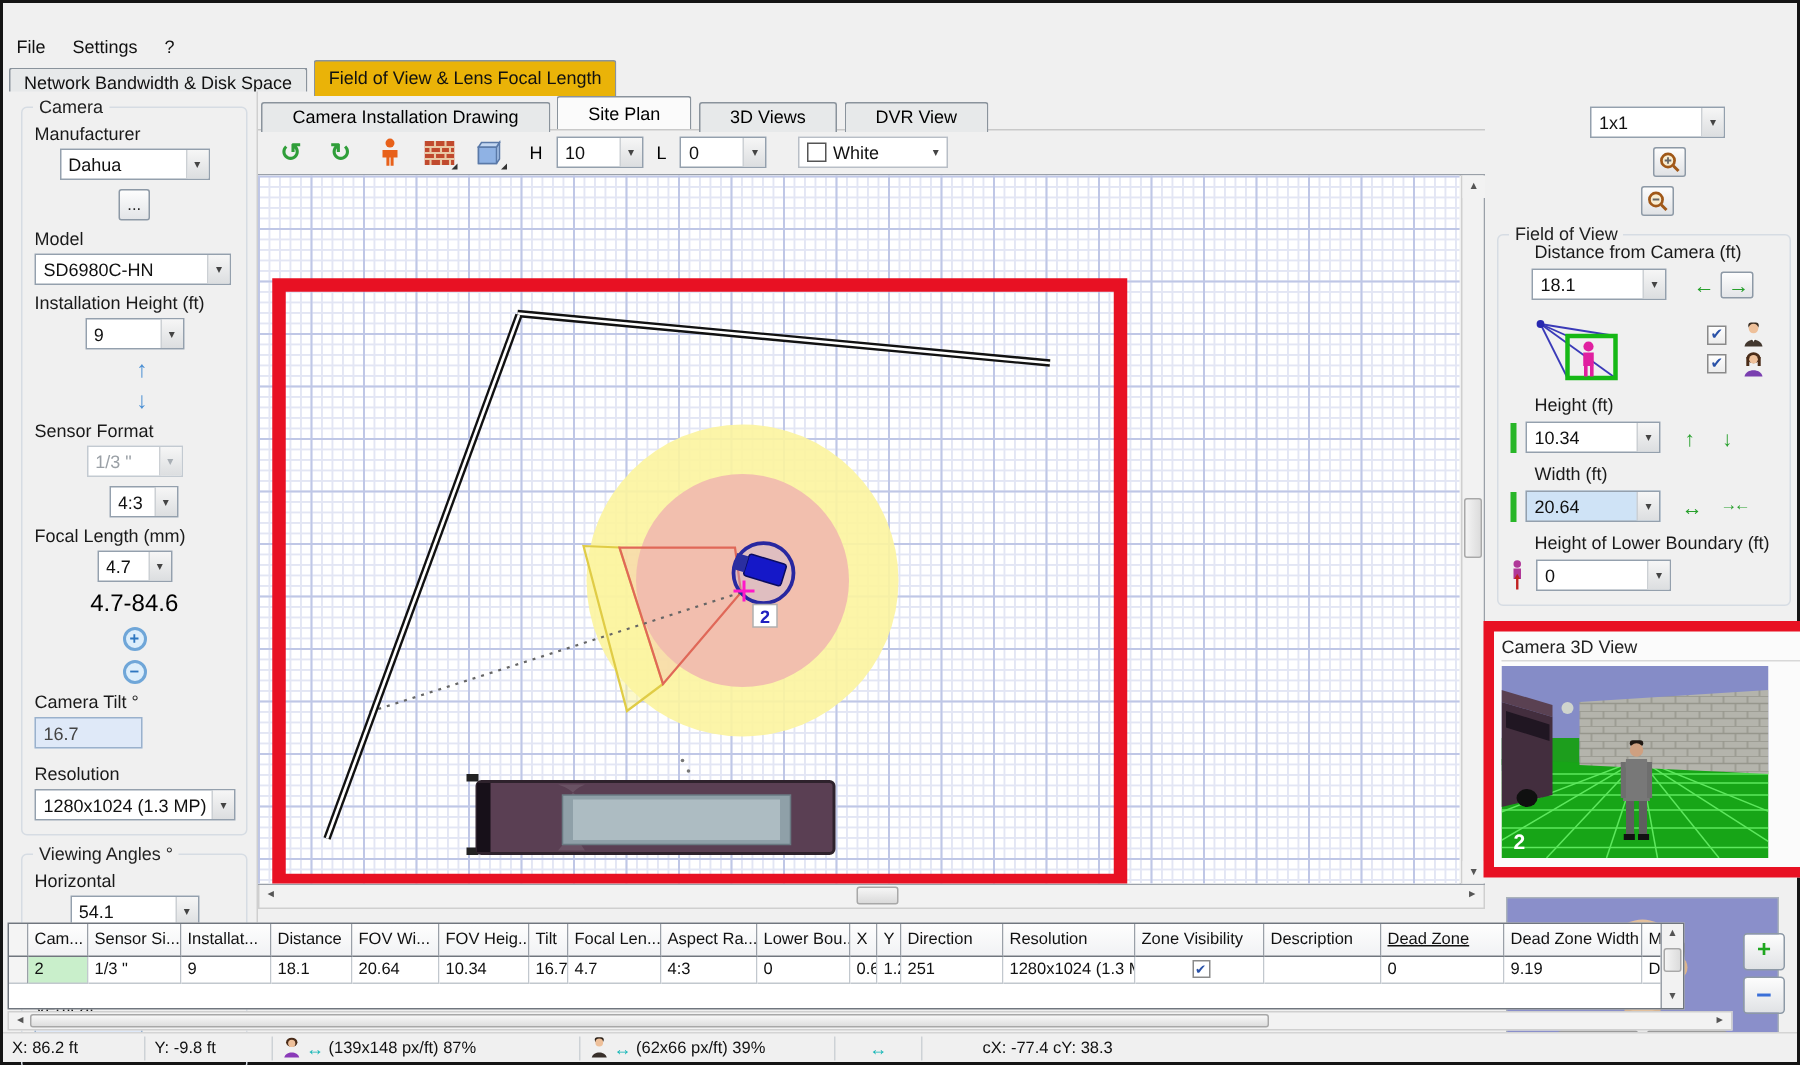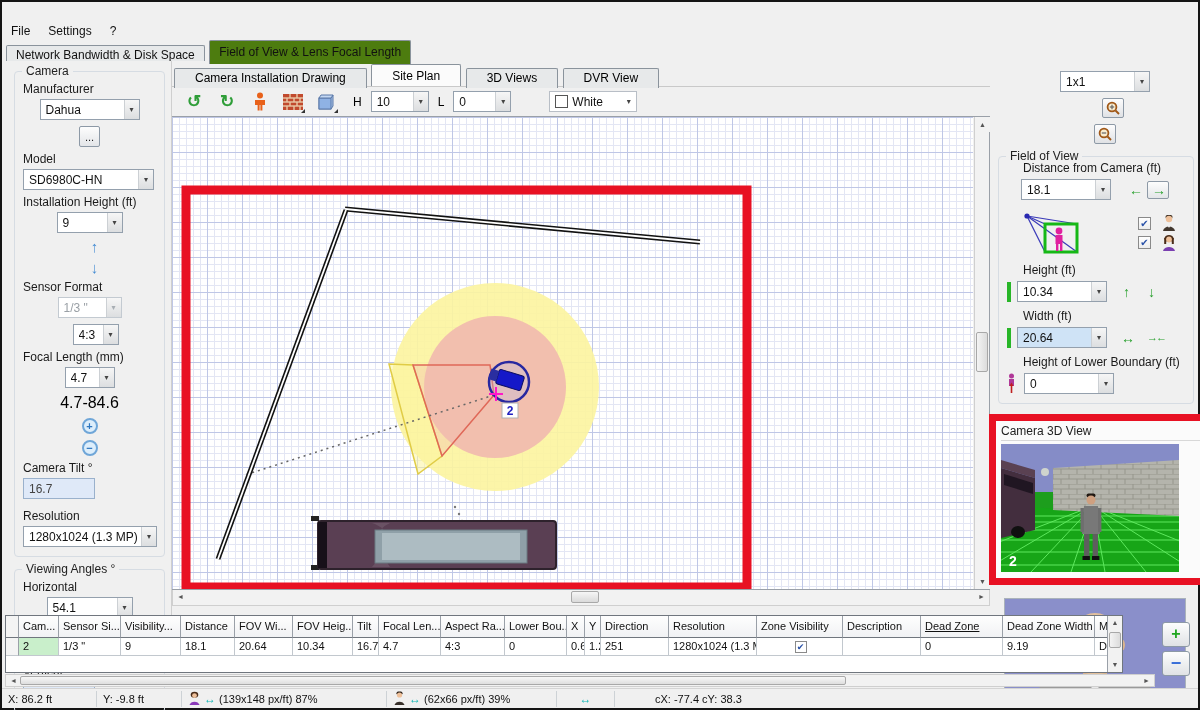--- a/index.html
+++ b/index.html
@@ -11,21 +11,21 @@
   .wtitle{font-size:12px;text-shadow:0 1px 2px #000;white-space:nowrap;}
   .winbtns{margin-left:auto;display:flex;gap:1px;}
   .wbtn{width:28px;height:15px;font-size:9px;line-height:14px;text-align:center;color:#fff;background:linear-gradient(#8a8a8a,#4a4a4a 50%,#262626);border:1px solid #111;border-radius:0 0 3px 3px;}
   .wbtn.close{width:44px;background:linear-gradient(#e87a66,#c23a28 50%,#8a1f12);font-weight:bold;}
   
   .menubar{position:absolute;left:0;top:20px;right:0;height:18px;background:#f0f0f0;display:flex;align-items:center;font-size:12px;color:#111;}
   .menuitem{padding:1px 9px;}
   
   .maintabs{position:absolute;left:0;top:38px;right:0;height:21px;padding-left:4px;}
   .tab{display:inline-block;font-size:12px;color:#111;background:#e7e9ea;border:1px solid #8a939c;border-bottom:none;border-radius:2px 2px 0 0;padding:2px 9px 3px;position:relative;top:3px;}
-  .tab.active{background:#4d7c0f;top:0;padding-top:4px;padding-bottom:5px;z-index:3;}
+  .tab.active{background:#eab308;top:0;padding-top:4px;padding-bottom:5px;z-index:3;}
   
   .bodyarea{position:absolute;left:0;top:59px;width:1196px;height:554px;background:#f0f0f0;}
   .panel-left{position:absolute;left:0;top:0;width:170px;height:554px;border-right:1px solid #cfcfcf;padding:10px 6px 0 12px;}
   .centerpane{position:absolute;left:170px;top:0;width:818px;height:554px;}
   .panel-right{position:absolute;left:988px;top:0;width:208px;height:554px;padding-top:10px;}
   
   .groupbox{position:relative;border:1px solid #d6dce3;border-radius:4px;padding:10px 8px 9px;margin-bottom:12px;}
   .glabel{position:absolute;top:-8px;left:7px;background:#f0f0f0;padding:0 4px;font-size:12px;color:#222;}
   .lbl{font-size:12px;color:#1a1a1a;margin:5px 0 3px;}
   .row{display:flex;align-items:center;gap:6px;flex-direction:column;}
@@ -249,21 +249,21 @@
         <span style="margin-left:6px">H</span>
         <div class="combo" style="width:58px">
           <span class="cv">10</span>
           <span class="arr">▾</span>
         </div>
         <span>L</span>
         <div class="combo" style="width:58px">
           <span class="cv">0</span>
           <span class="arr">▾</span>
         </div>
-        <div class="combo" style="width:88px;margin-left:29px;border-color:#b8bec6">
+        <div class="combo" style="width:100px;margin-left:12px;border-color:#b8bec6">
           <span class="swatch"></span>
           <span class="cv">White</span>
           <span class="arr" style="border:none;background:none;font-size:8px">▾</span>
         </div>
       </div>
 
       <div class="canvaswrap">
         <div class="grid"></div>
         <svg class="planlayer" width="801" height="472" viewBox="0 0 801 472">
 
@@ -519,21 +519,21 @@
         </svg>
       </div>
     </div>
   </div>
 
   <div class="tablearea">
     <div class="trow">
       <div class="rowsel th" style="width:13px"></div>
     <div class="th" style="width: 40px;">Cam...<span class="sortmark">▲</span></div>
         <div class="th" style="width: 62px;">Sensor Si...</div>
-        <div class="th" style="width: 60px;">Visibility...</div>
+        <div class="th" style="width: 60px;">Installat...</div>
         <div class="th" style="width: 54px;">Distance</div>
         <div class="th" style="width: 58px;">FOV Wi...</div>
         <div class="th" style="width: 60px;">FOV Heig...</div>
         <div class="th" style="width: 26px;">Tilt</div>
         <div class="th" style="width: 62px;">Focal Len...</div>
         <div class="th" style="width: 64px;">Aspect Ra...</div>
         <div class="th" style="width: 62px;">Lower Bou...</div>
         <div class="th" style="width: 18px;">X</div>
         <div class="th" style="width: 16px;">Y</div>
         <div class="th" style="width: 68px;">Direction</div>

